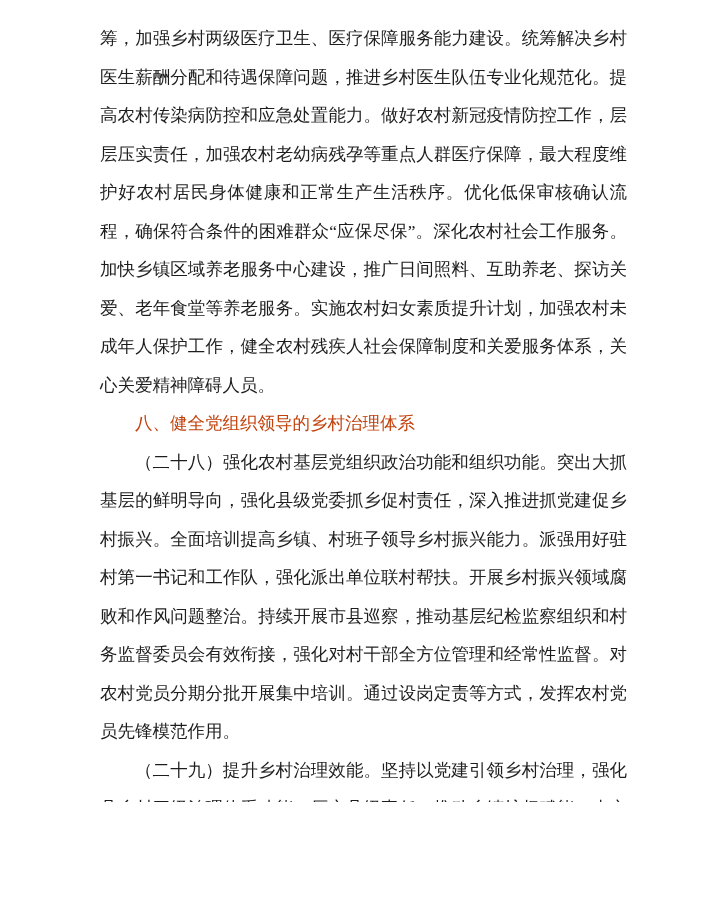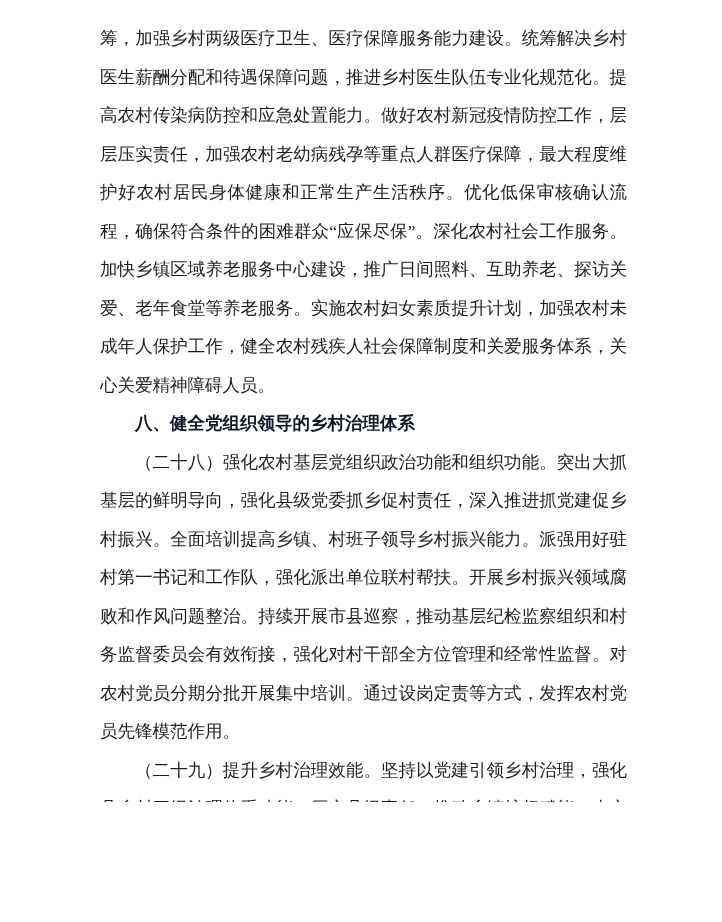--- a/index.html
+++ b/index.html
@@ -28,22 +28,22 @@
   }
   .body-text p {
     margin: 0;
     padding: 0;
     text-indent: 2em;
   }
   .body-text p.continuation {
     text-indent: 0;
   }
   .body-text p.heading {
-    font-weight: bold;
-    color: #0f172a;
+    font-weight: normal;
+    color: #c2410c;
   }
   .page-number {
     position: absolute;
     left: 0;
     right: 0;
     top: 884px;
     text-align: center;
     font-size: 16.5px;
     color: #141414;
     letter-spacing: 1px;

